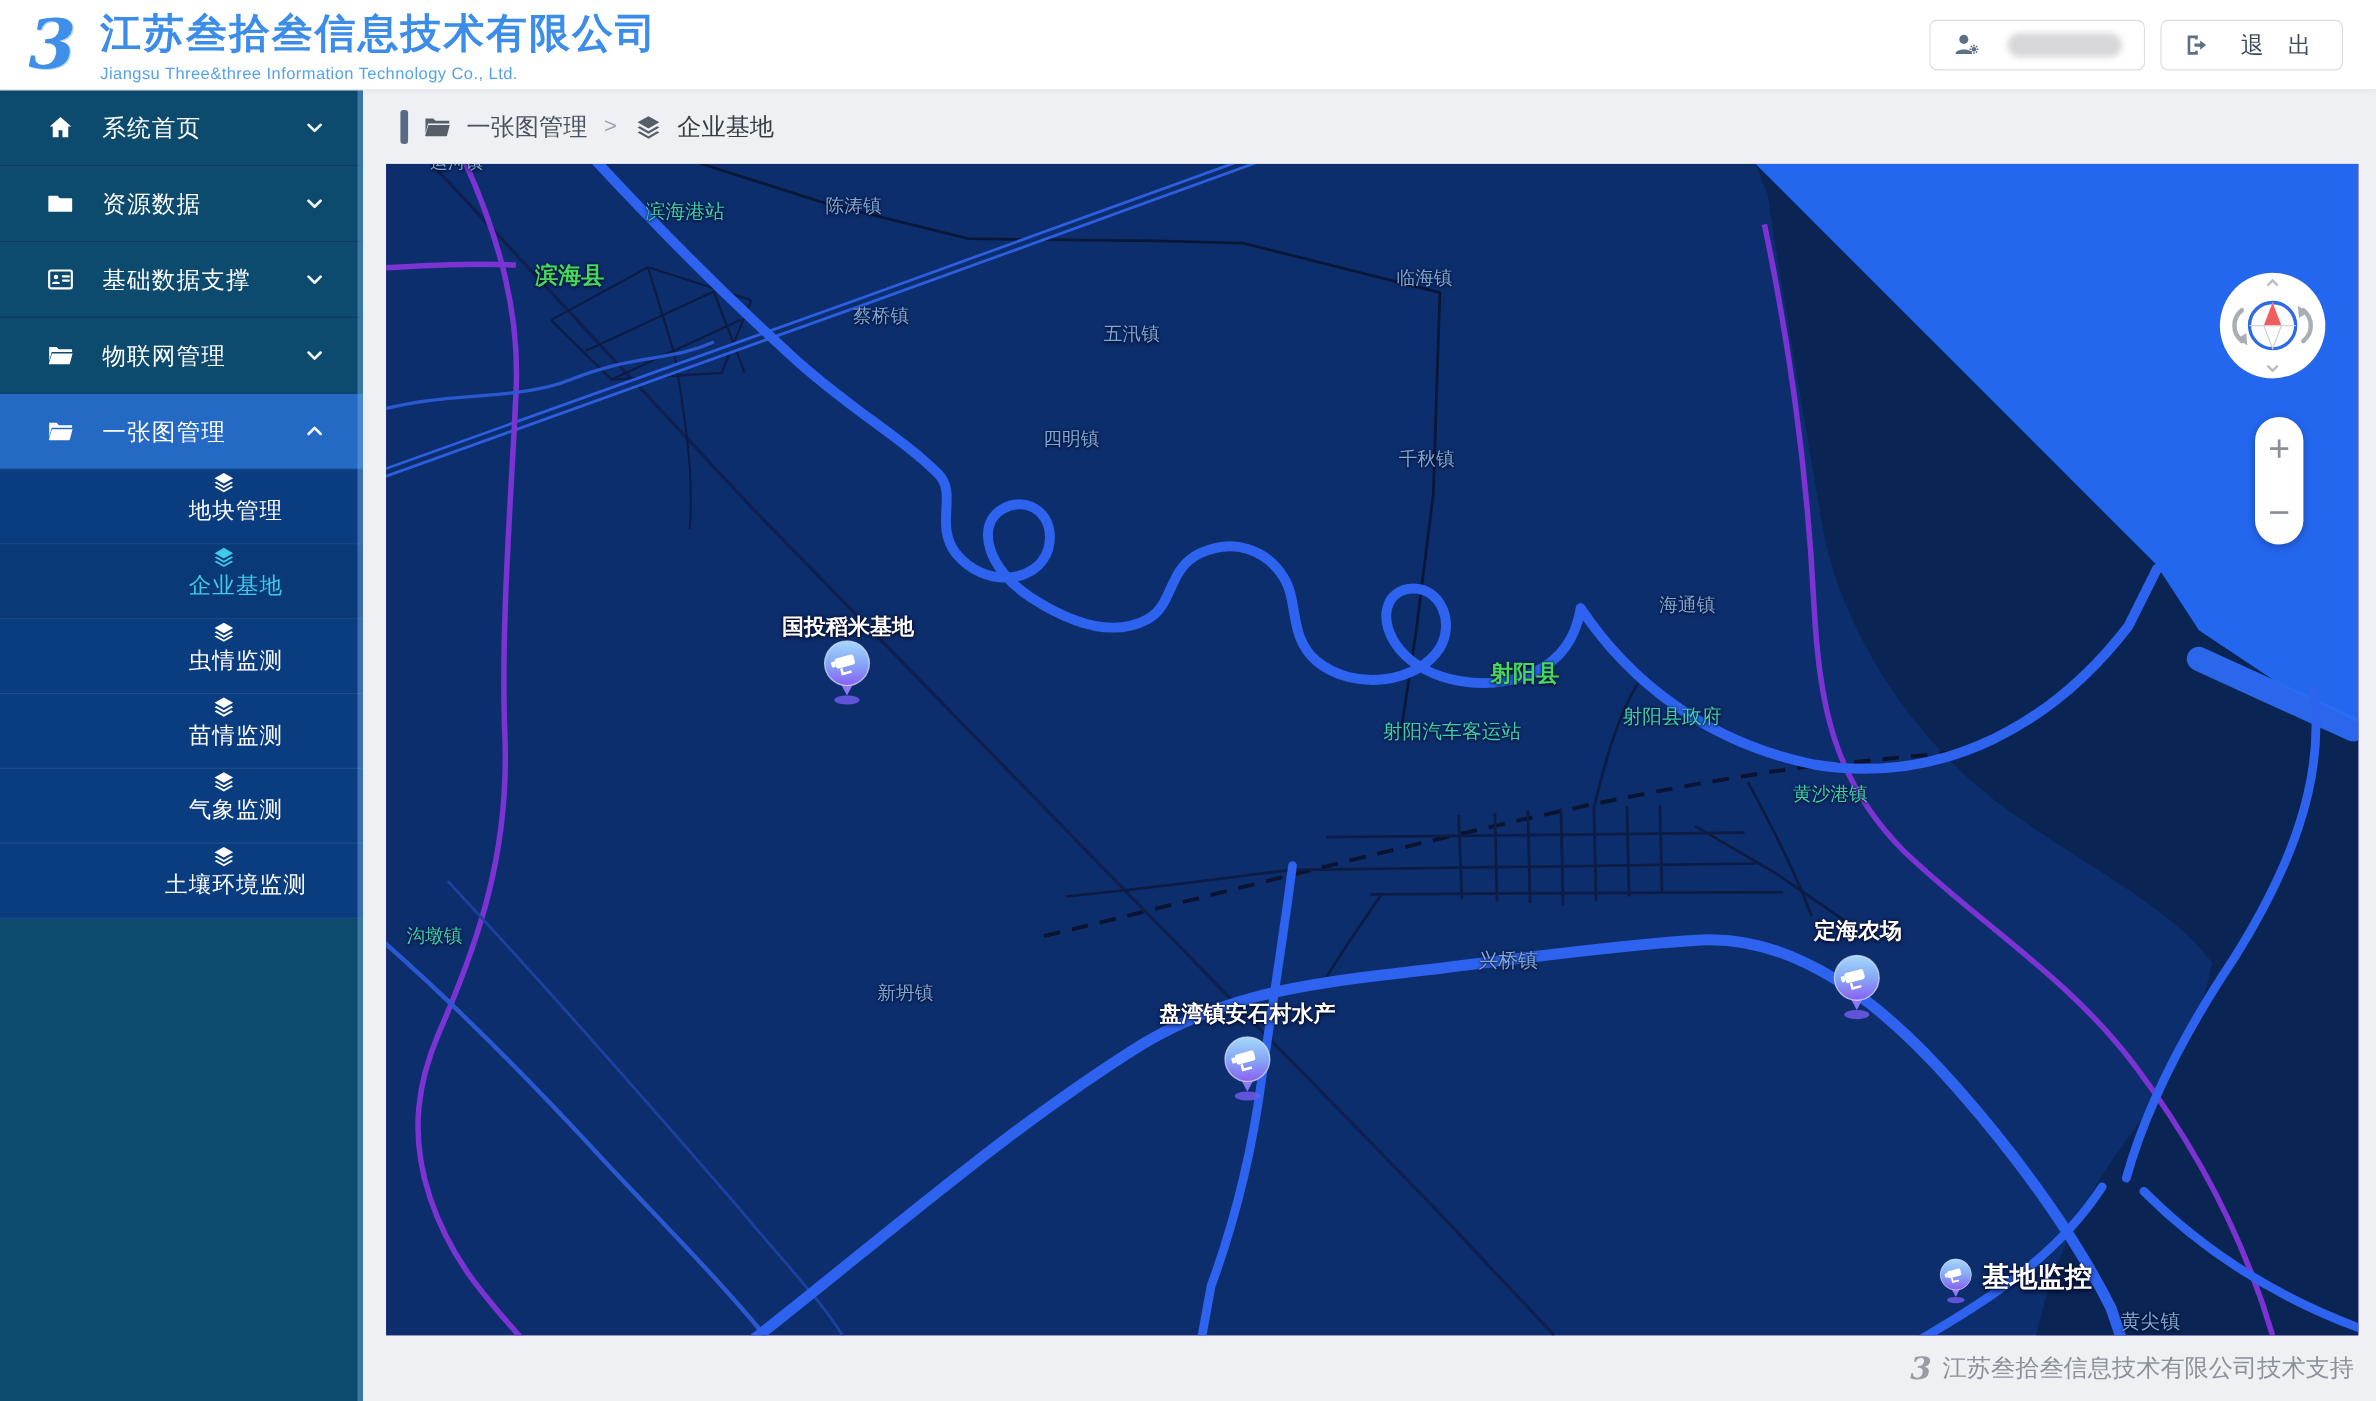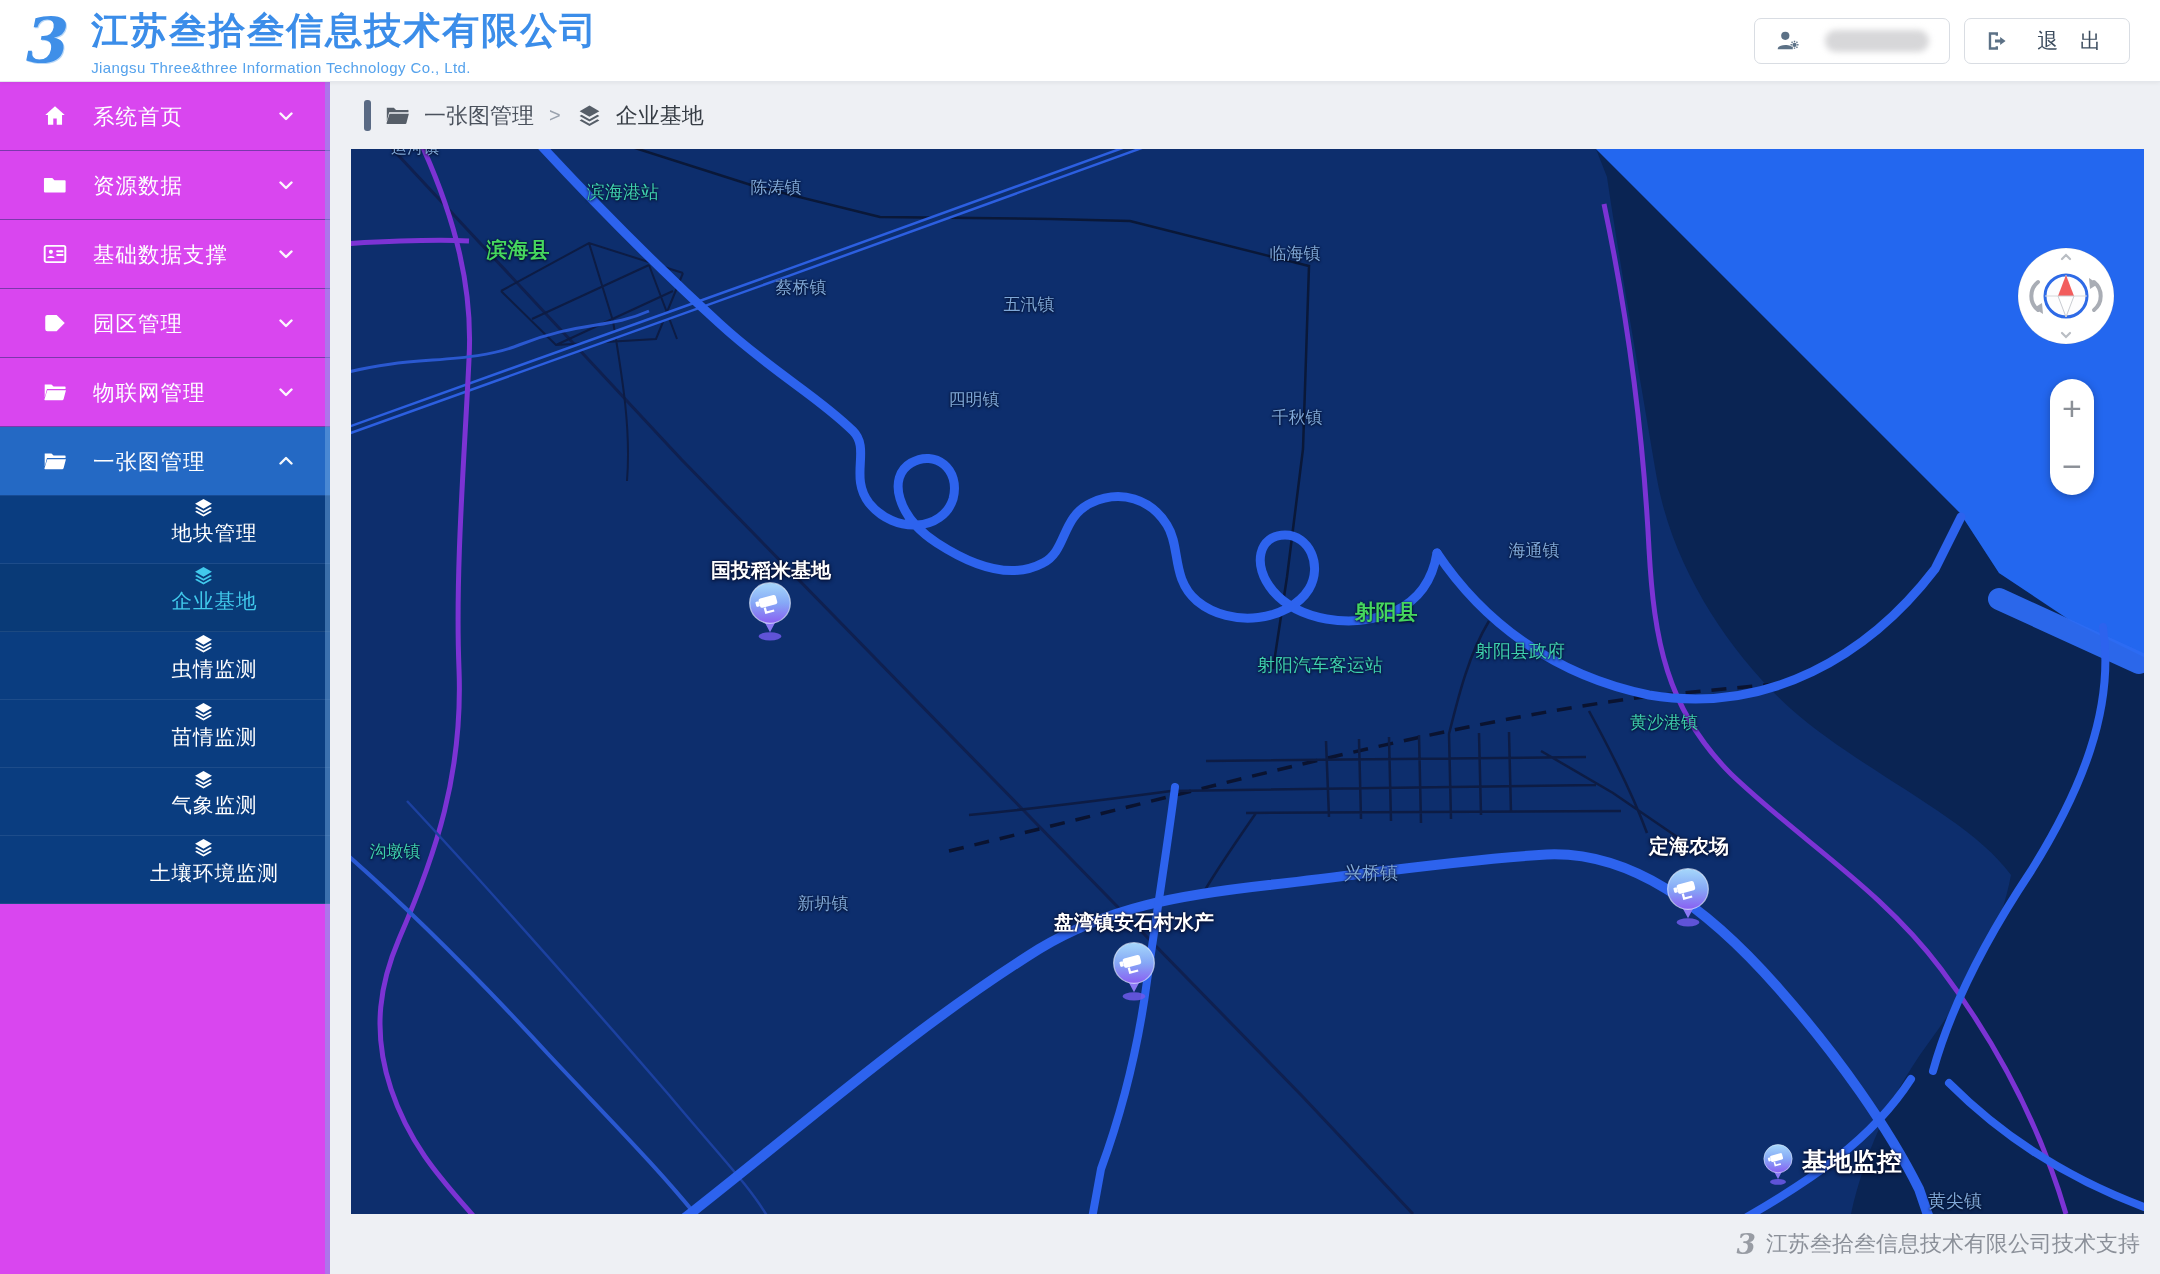--- a/index.html
+++ b/index.html
@@ -17,21 +17,21 @@
   .hbtn { display:flex; align-items:center; gap:24px; height:46px; padding:0 20px; background:#fff;
           border:1px solid #d9dde3; border-radius:7px; cursor:pointer; color:#5c7186; }
   .hbtn svg { width:26px; height:26px; }
   .user-blur { width:104px; height:22px; border-radius:11px; background:#d7d7d9; filter:blur(3px); }
   .logout-label { font-size:21px; color:#3c4c5e; letter-spacing:8px; margin-left:2px; }
 
   
   .main { display:flex; height:1192px; }
 
   
-  .sidebar { width:330px; background:#d946ef; position:relative; flex:none; }
+  .sidebar { width:330px; background:#0c4a6e; position:relative; flex:none; }
   .sidebar::after { content:""; position:absolute; top:0; right:0; width:5px; height:100%; background:rgba(120,175,230,.45); }
   .side-item { height:69px; display:flex; align-items:center; padding:0 0 0 42px; color:#fff; cursor:pointer;
                border-bottom:1px solid rgba(8,40,90,.45); }
   .side-item.expanded { background:#2469c4; }
   .s-icon { width:26px; height:26px; flex:none; display:inline-flex; }
   .s-icon svg { width:100%; height:100%; }
   .s-icon.sm { width:23px; height:23px; }
   .s-label { font-size:21.5px; margin-left:25px; letter-spacing:1px; flex:1; }
   .s-chev { width:24px; height:24px; margin-right:32px; opacity:.95; }
   .s-chev svg { width:100%; height:100%; }
@@ -136,31 +136,20 @@
         <div class="side-item">
           <span class="s-icon">
             <svg viewBox="0 0 24 24" fill="none" stroke="currentColor" stroke-width="1.8">
               <rect x="2.5" y="4.5" width="19" height="15" rx="1.5"></rect>
               <circle cx="8.2" cy="10" r="1.9" fill="currentColor" stroke="none"></circle>
               <path d="M4.8 15.8c0-2.6 6.8-2.6 6.8 0z" fill="currentColor" stroke="none"></path>
               <path d="M14 9.5h5M14 13h5" stroke-linecap="round"></path>
             </svg>
           </span>
           <span class="s-label">基础数据支撑</span>
-          <span class="s-chev"><svg viewBox="0 0 24 24" fill="none" stroke="currentColor" stroke-width="2.4" stroke-linecap="round" stroke-linejoin="round">
-              <path d="M6.5 9.5 12 15l5.5-5.5"></path>
-            </svg></span>
-        </div>
-        <div class="side-item">
-          <span class="s-icon">
-            <svg viewBox="0 0 24 24">
-              <path fill="currentColor" d="M3 6.5A2 2 0 0 1 5 4.5h8.5L21 12l-7.5 7.5H5a2 2 0 0 1-2-2z"></path>
-            </svg>
-          </span>
-          <span class="s-label">园区管理</span>
           <span class="s-chev"><svg viewBox="0 0 24 24" fill="none" stroke="currentColor" stroke-width="2.4" stroke-linecap="round" stroke-linejoin="round">
               <path d="M6.5 9.5 12 15l5.5-5.5"></path>
             </svg></span>
         </div>
         <div class="side-item">
           <span class="s-icon">
             <svg viewBox="0 0 24 24">
               <path fill="currentColor" d="M2.5 5h6.2l2 2H21a.8.8 0 0 1 .8.9l-.1 1.3H4.6L2.5 17z"></path>
               <path fill="currentColor" d="M4.9 10.4h17.2l-2.2 8.4a1 1 0 0 1-1 .7H2.9a.6.6 0 0 1-.6-.8z"></path>
             </svg>

